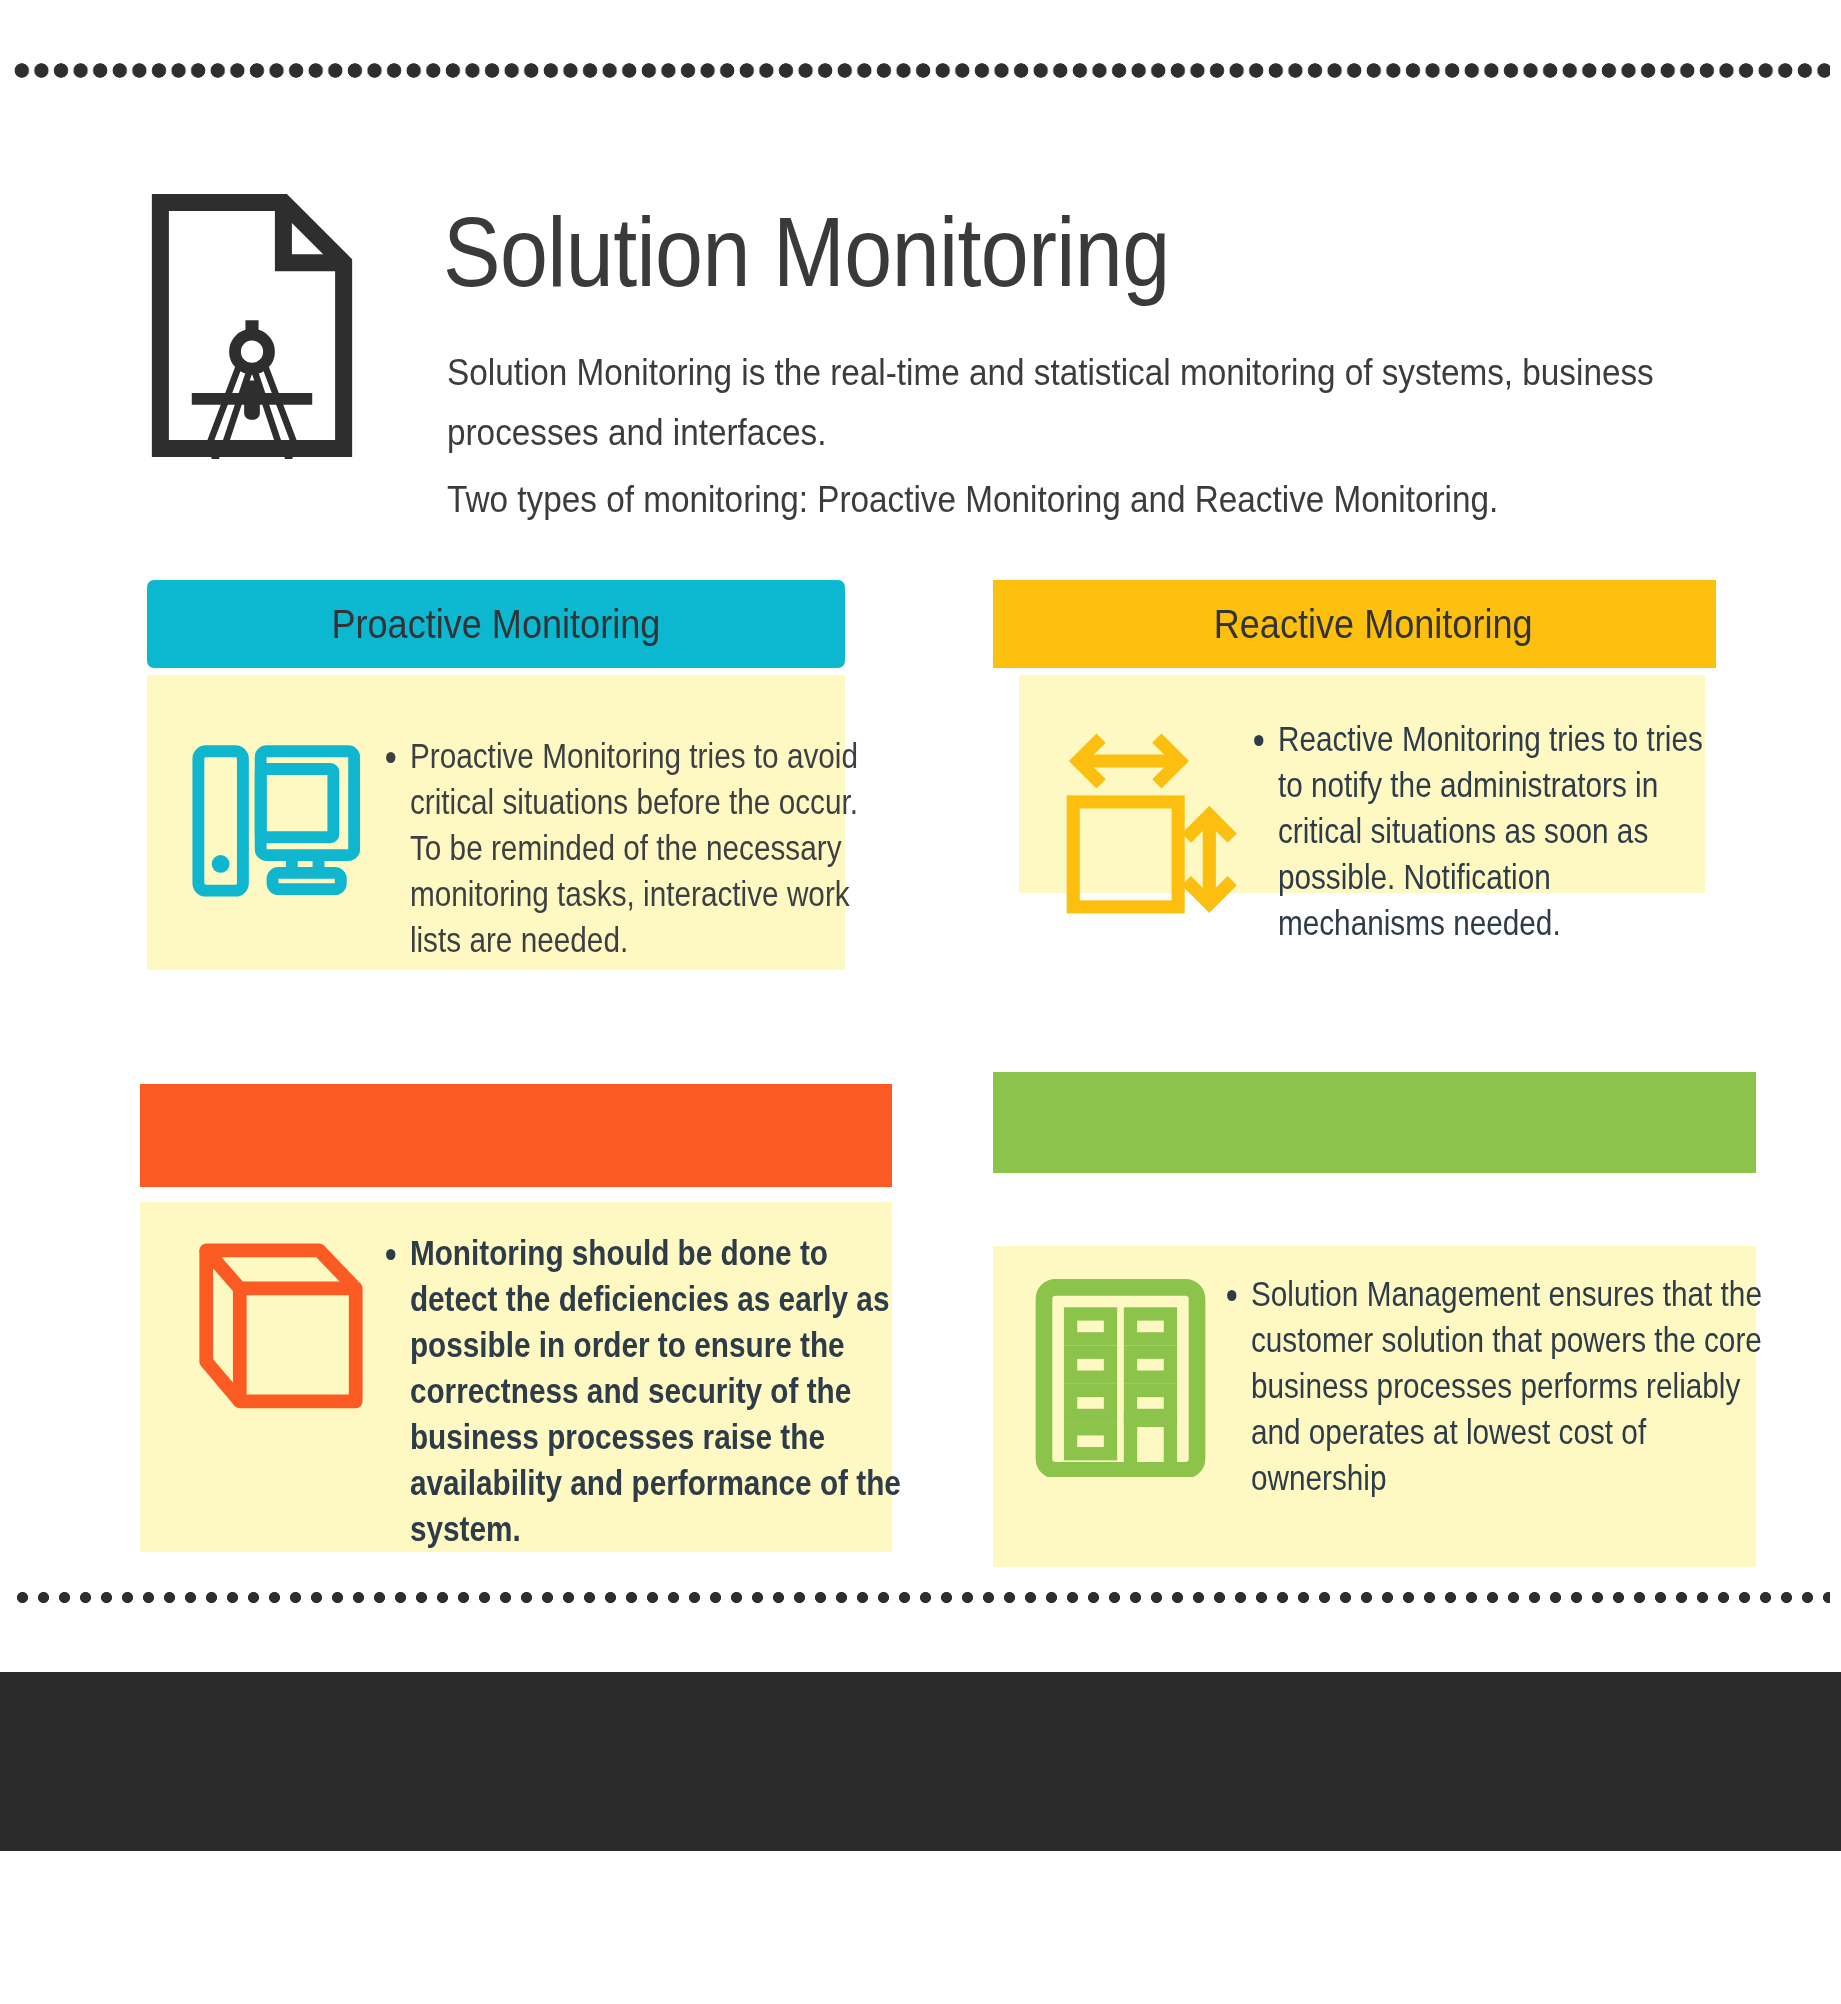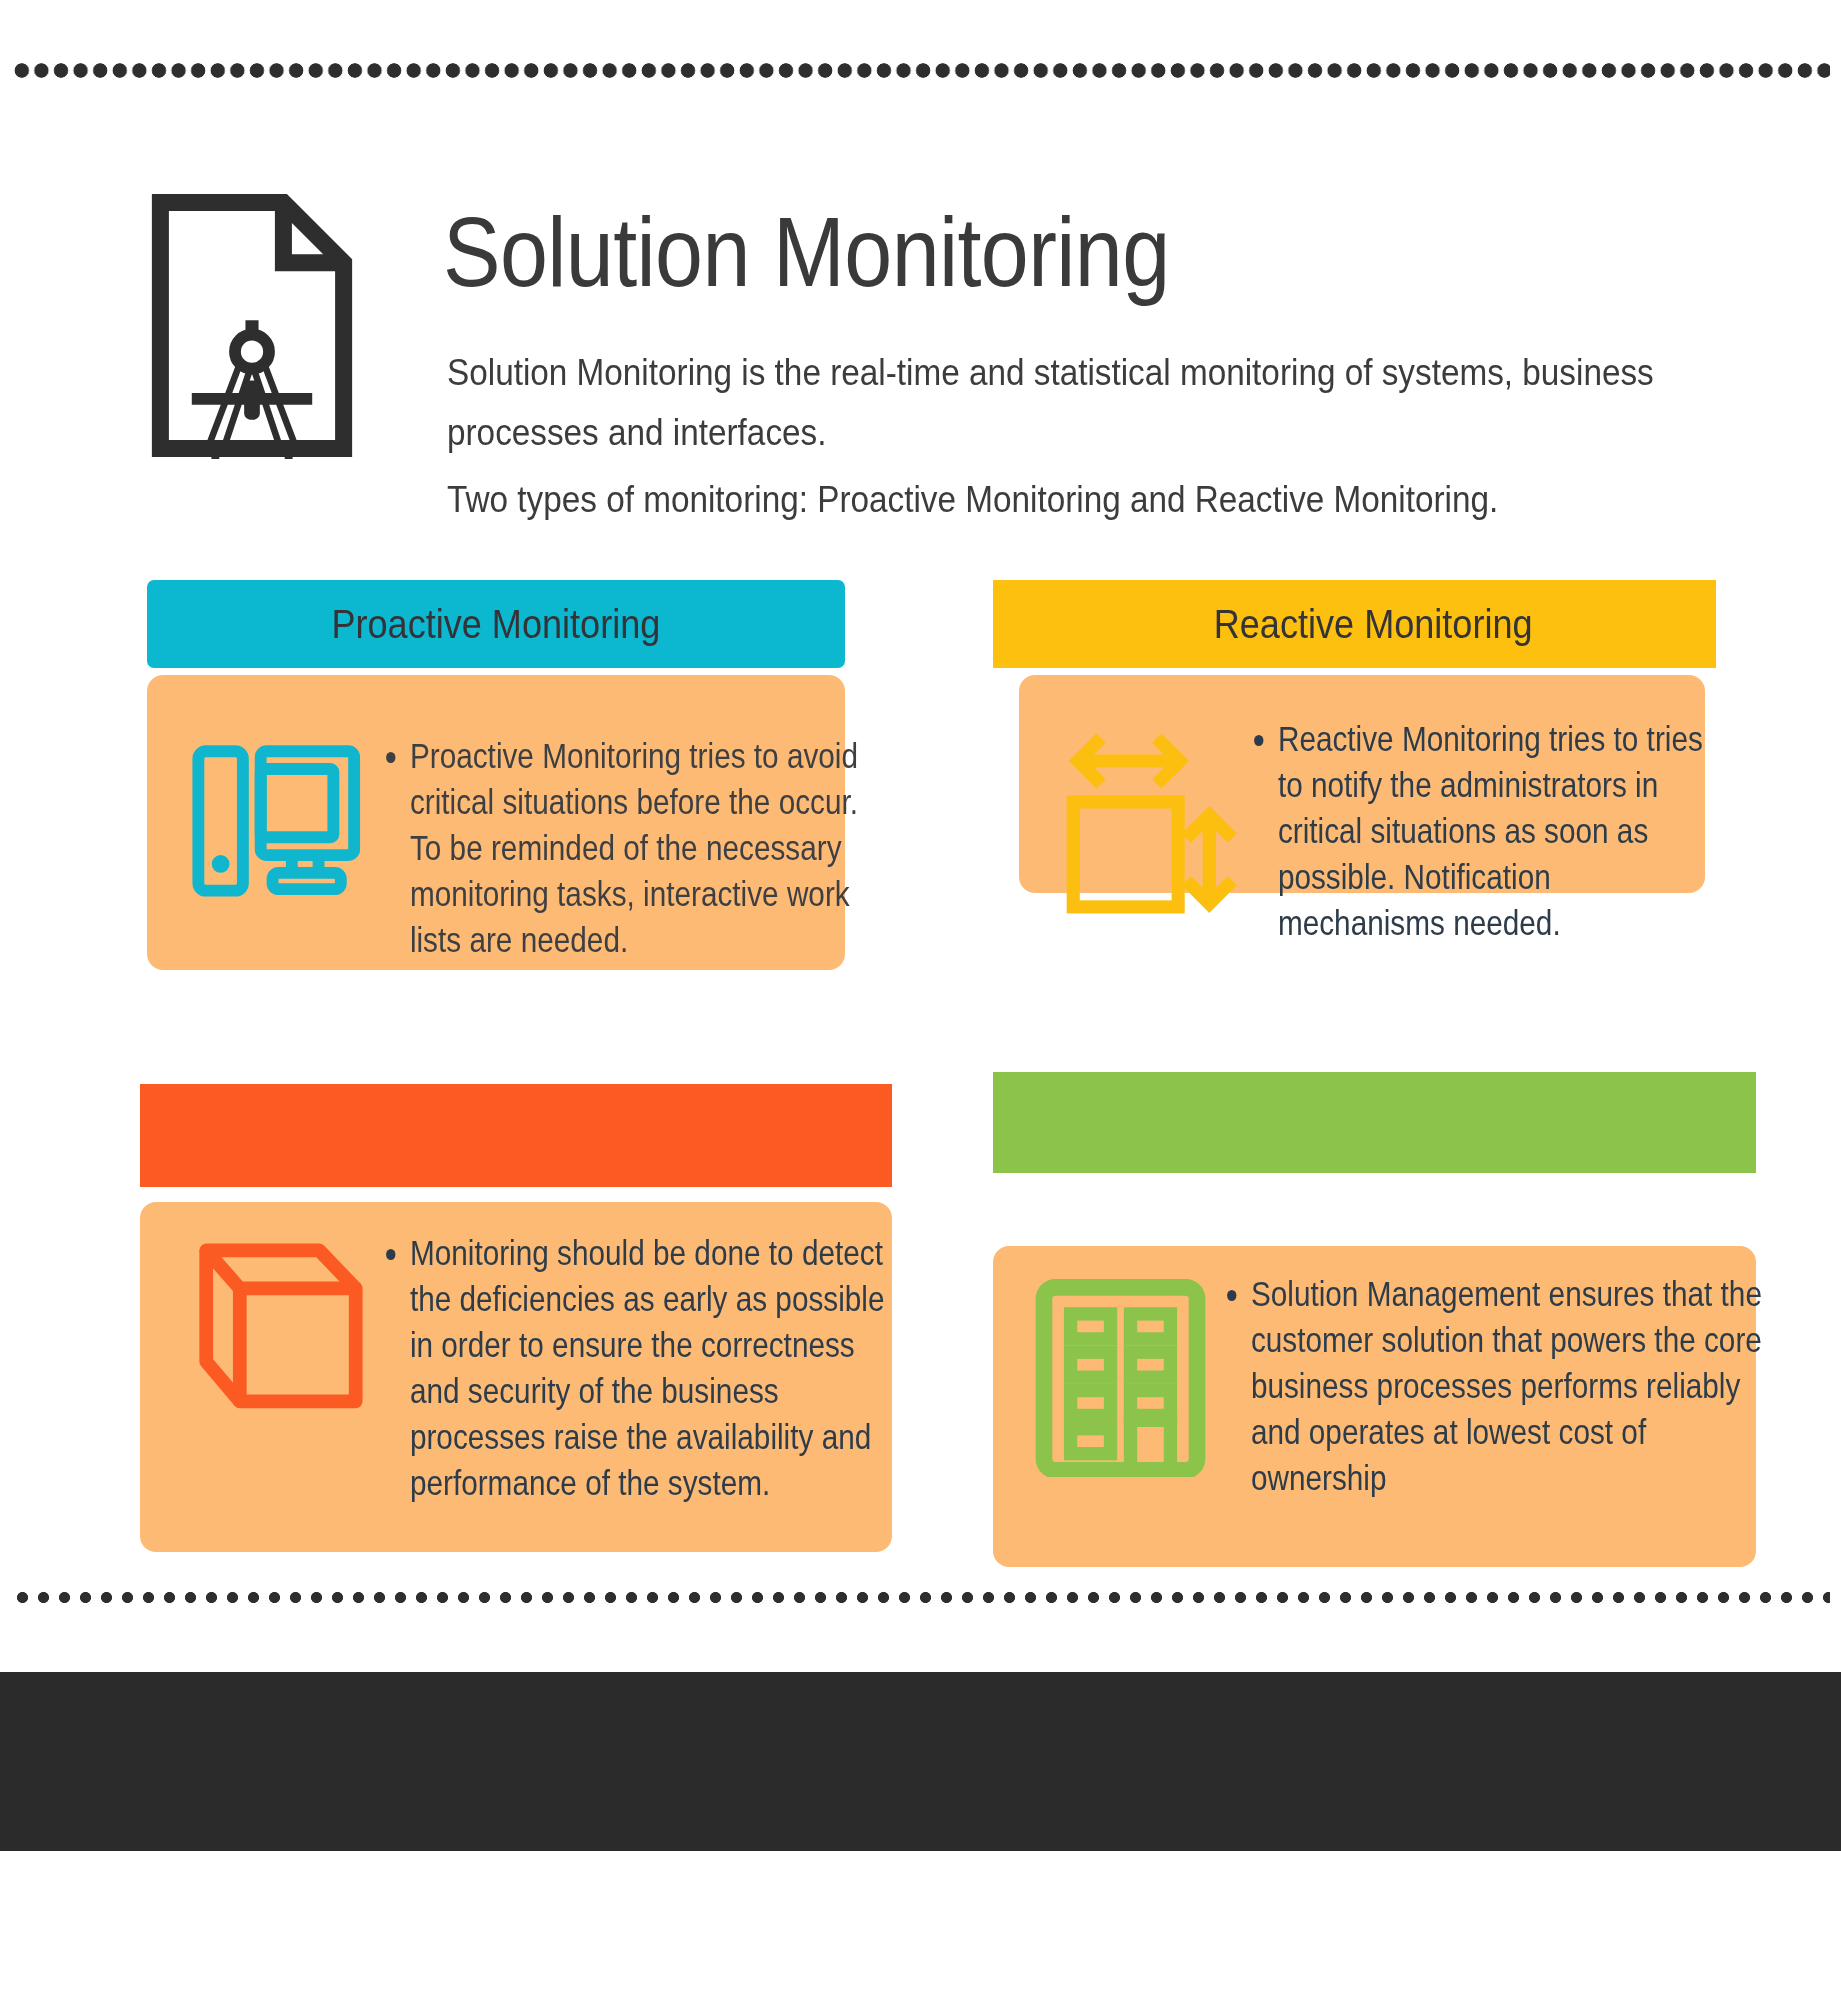--- a/index.html
+++ b/index.html
@@ -38,42 +38,42 @@
   .sub-line.break { margin-top:6.5px; }
 
   
   .card-header { position:absolute; display:flex; align-items:center; justify-content:center; }
   .hdr-text { font-size:41px; color:#333338; transform:scaleX(0.88); white-space:nowrap; }
   .bg-cyan   { background:#0cb8d0;border-radius:7px; }
   .bg-yellow { background:#fdc00f;padding-left:37px; }
   .bg-orange { background:#fb5a22; }
   .bg-green  { background:#8bc34b; }
 
-  .card-body { position:absolute; background:#fdba74;border-radius:16px; }
+  .card-body { position:absolute; background:#fef9c3; }
   .card-icon { position:absolute; }
   .card-icon svg { width:100%; height:100%; display:block; }
 
   ul.card-list { position:absolute; margin:0; padding-left:34px; transform:scaleX(0.85); transform-origin:0 0; list-style:disc outside; }
   .card-list li { font-size:35px; line-height:46px; }
   .text-neutral li { color:#3d3f42; }
   .text-slate li { color:#2e3c49; }
 
   
   .hdr-proactive  { left:147px;  top:580px;  width:698px; height:88px; }
   .body-proactive { left:147px;  top:675px; width:698px; height:295px; }
   .icon-proactive { left:41px;   top:52px;   width:178px;  height:179px; }
   .list-proactive { left:234px;  top:58px;   width:530px; }
 
   .hdr-reactive   { left:993px; top:580px;  width:686px; height:88px; }
   .body-reactive  { left:1019px; top:675px; width:686px; height:218px; }
   .icon-reactive  { left:31px;   top:45px;   width:194px;  height:200px; }
   .list-reactive  { left:230px;  top:41px;   width:524px; }
 
   .hdr-detection  { left:140px;  top:1084px; width:752px; height:103px; }
-  .body-detection { left:140px;  top:1202px; width:752px; height:350px; }
+  .body-detection { left:140px;  top:1202px; width:752px; height:350px;font-weight:bold; }
   .icon-detection { left:51px;   top:33px;   width:183px;  height:177px; }
   .list-detection { left:241px;  top:27.5px;   width:589px; }
 
   .hdr-management  { left:993px; top:1072px; width:763px; height:101px; }
   .body-management { left:993px; top:1246px; width:763px; height:321px; }
   .icon-management { left:33px;   top:27.5px;   width:189px;  height:203px; }
   .list-management { left:229px;  top:25px;   width:602px; }
 
   .footer-bar { position:absolute; left:0; top:1672px; width:1841px; height:179px; background:#2b2b2b; }
 </style>

